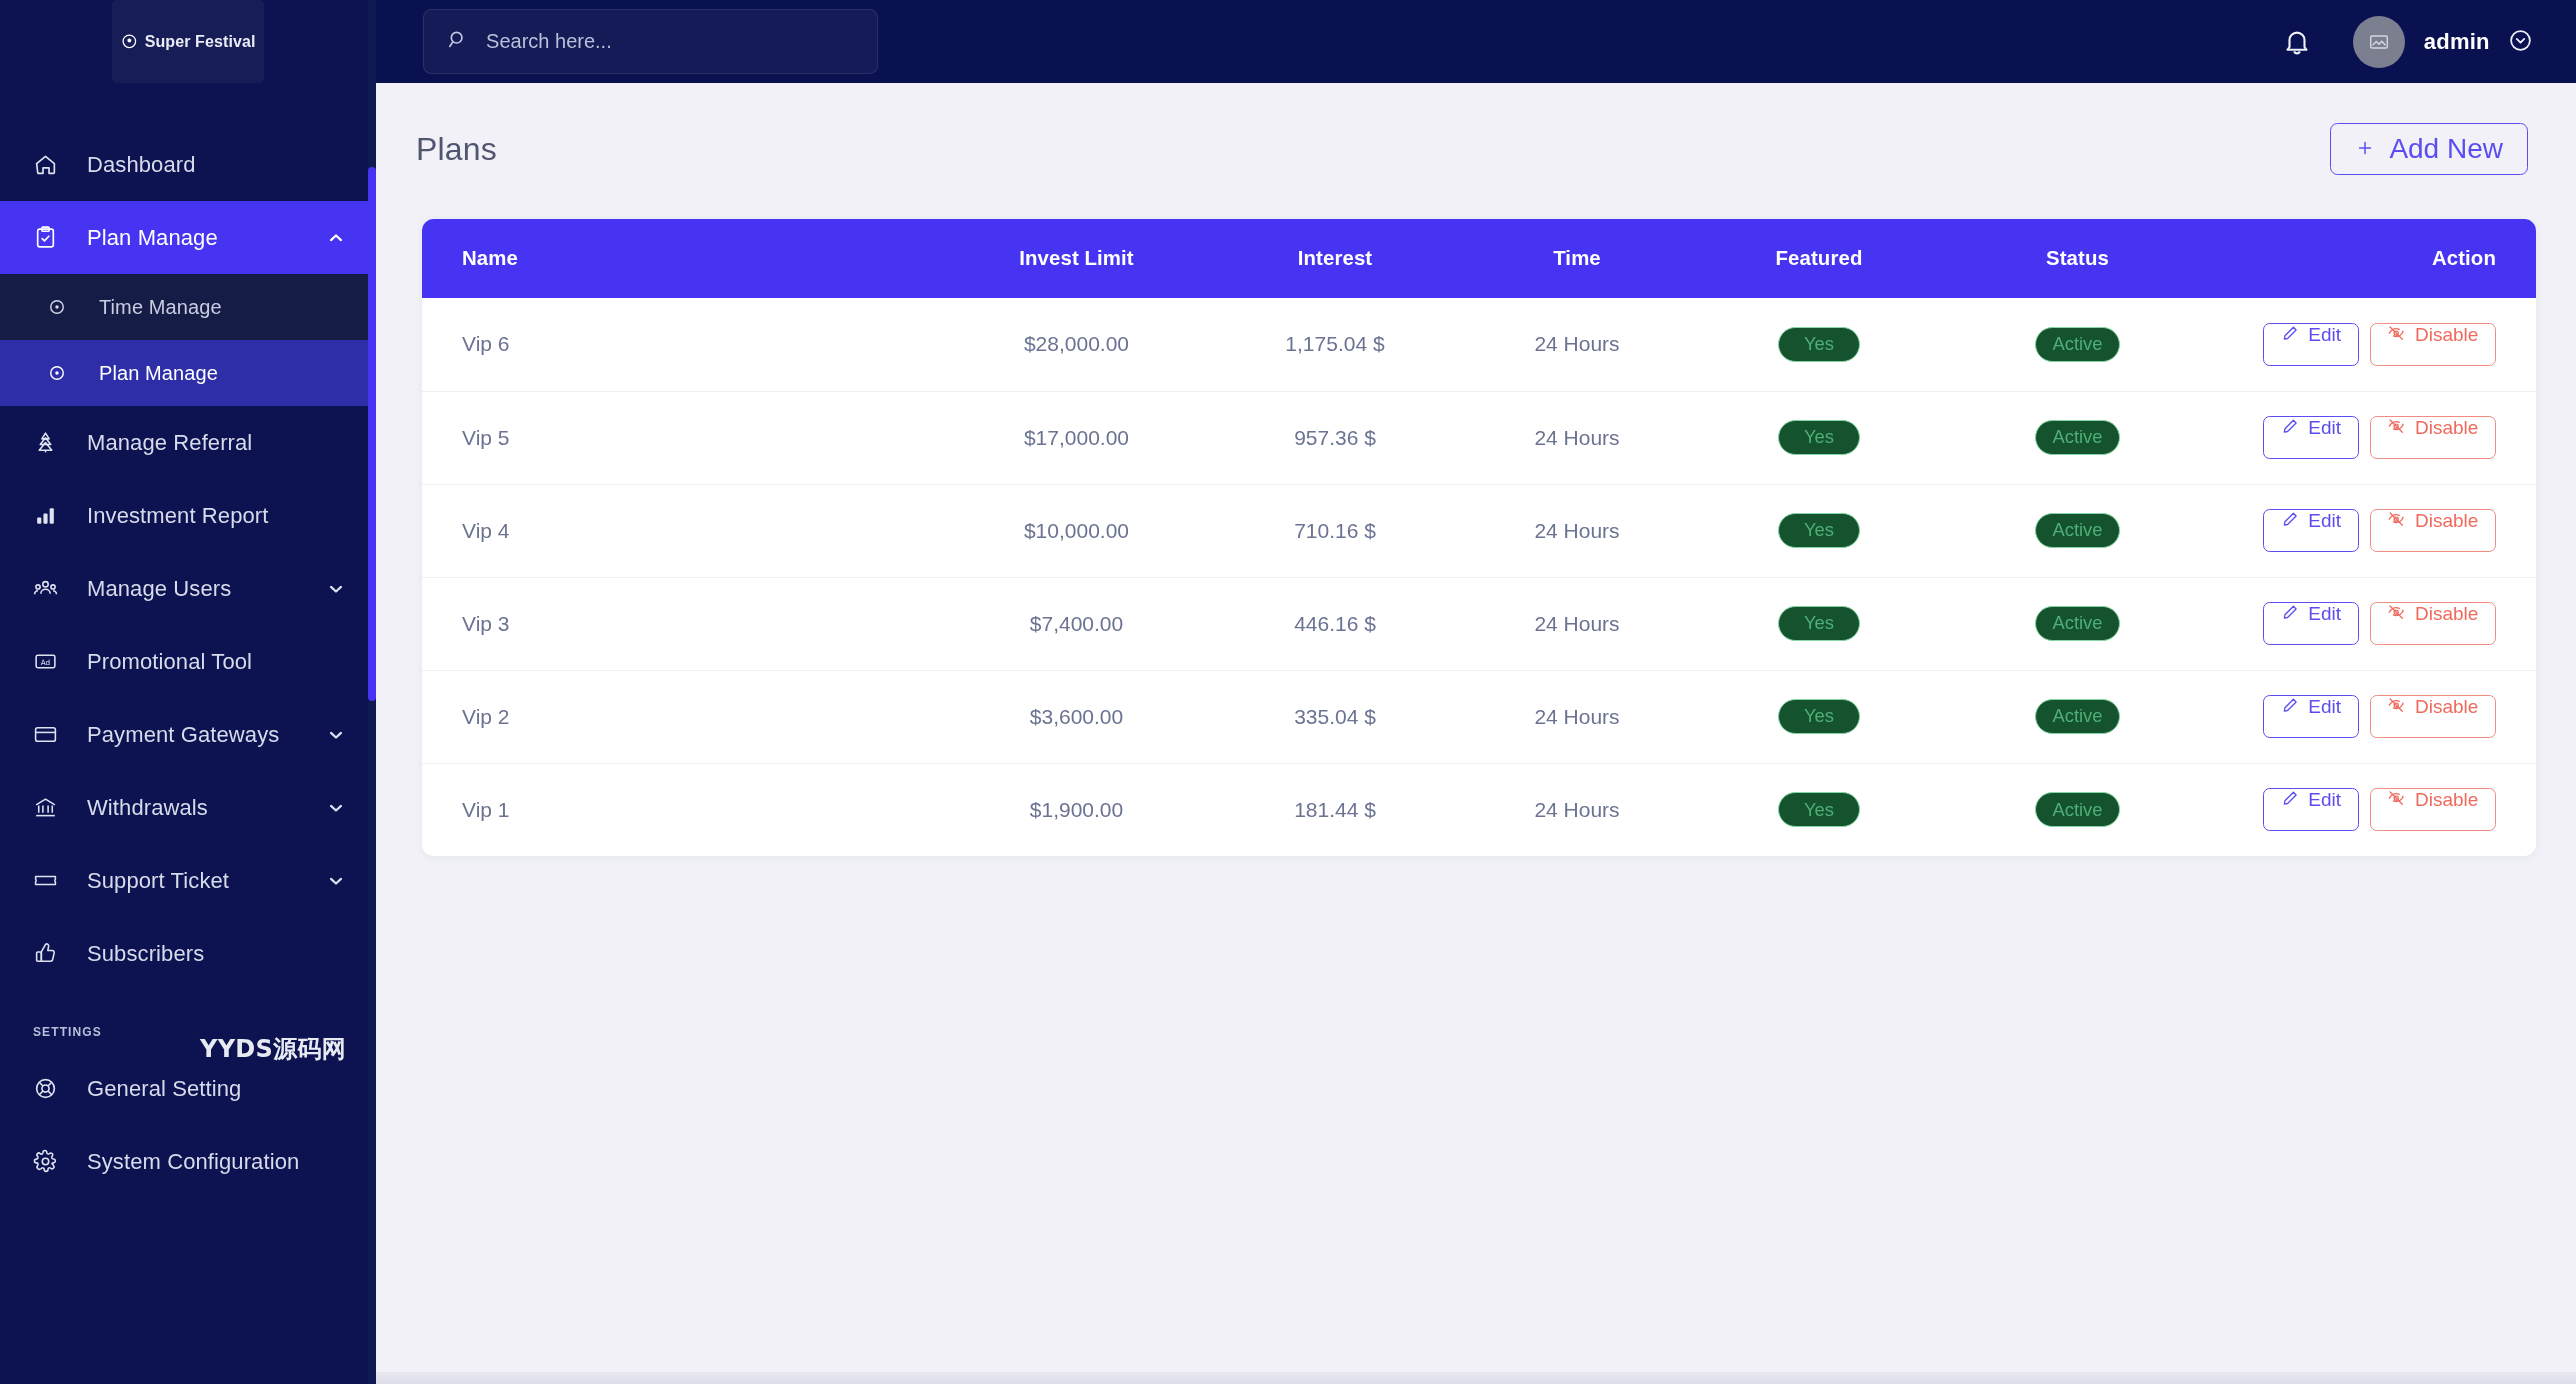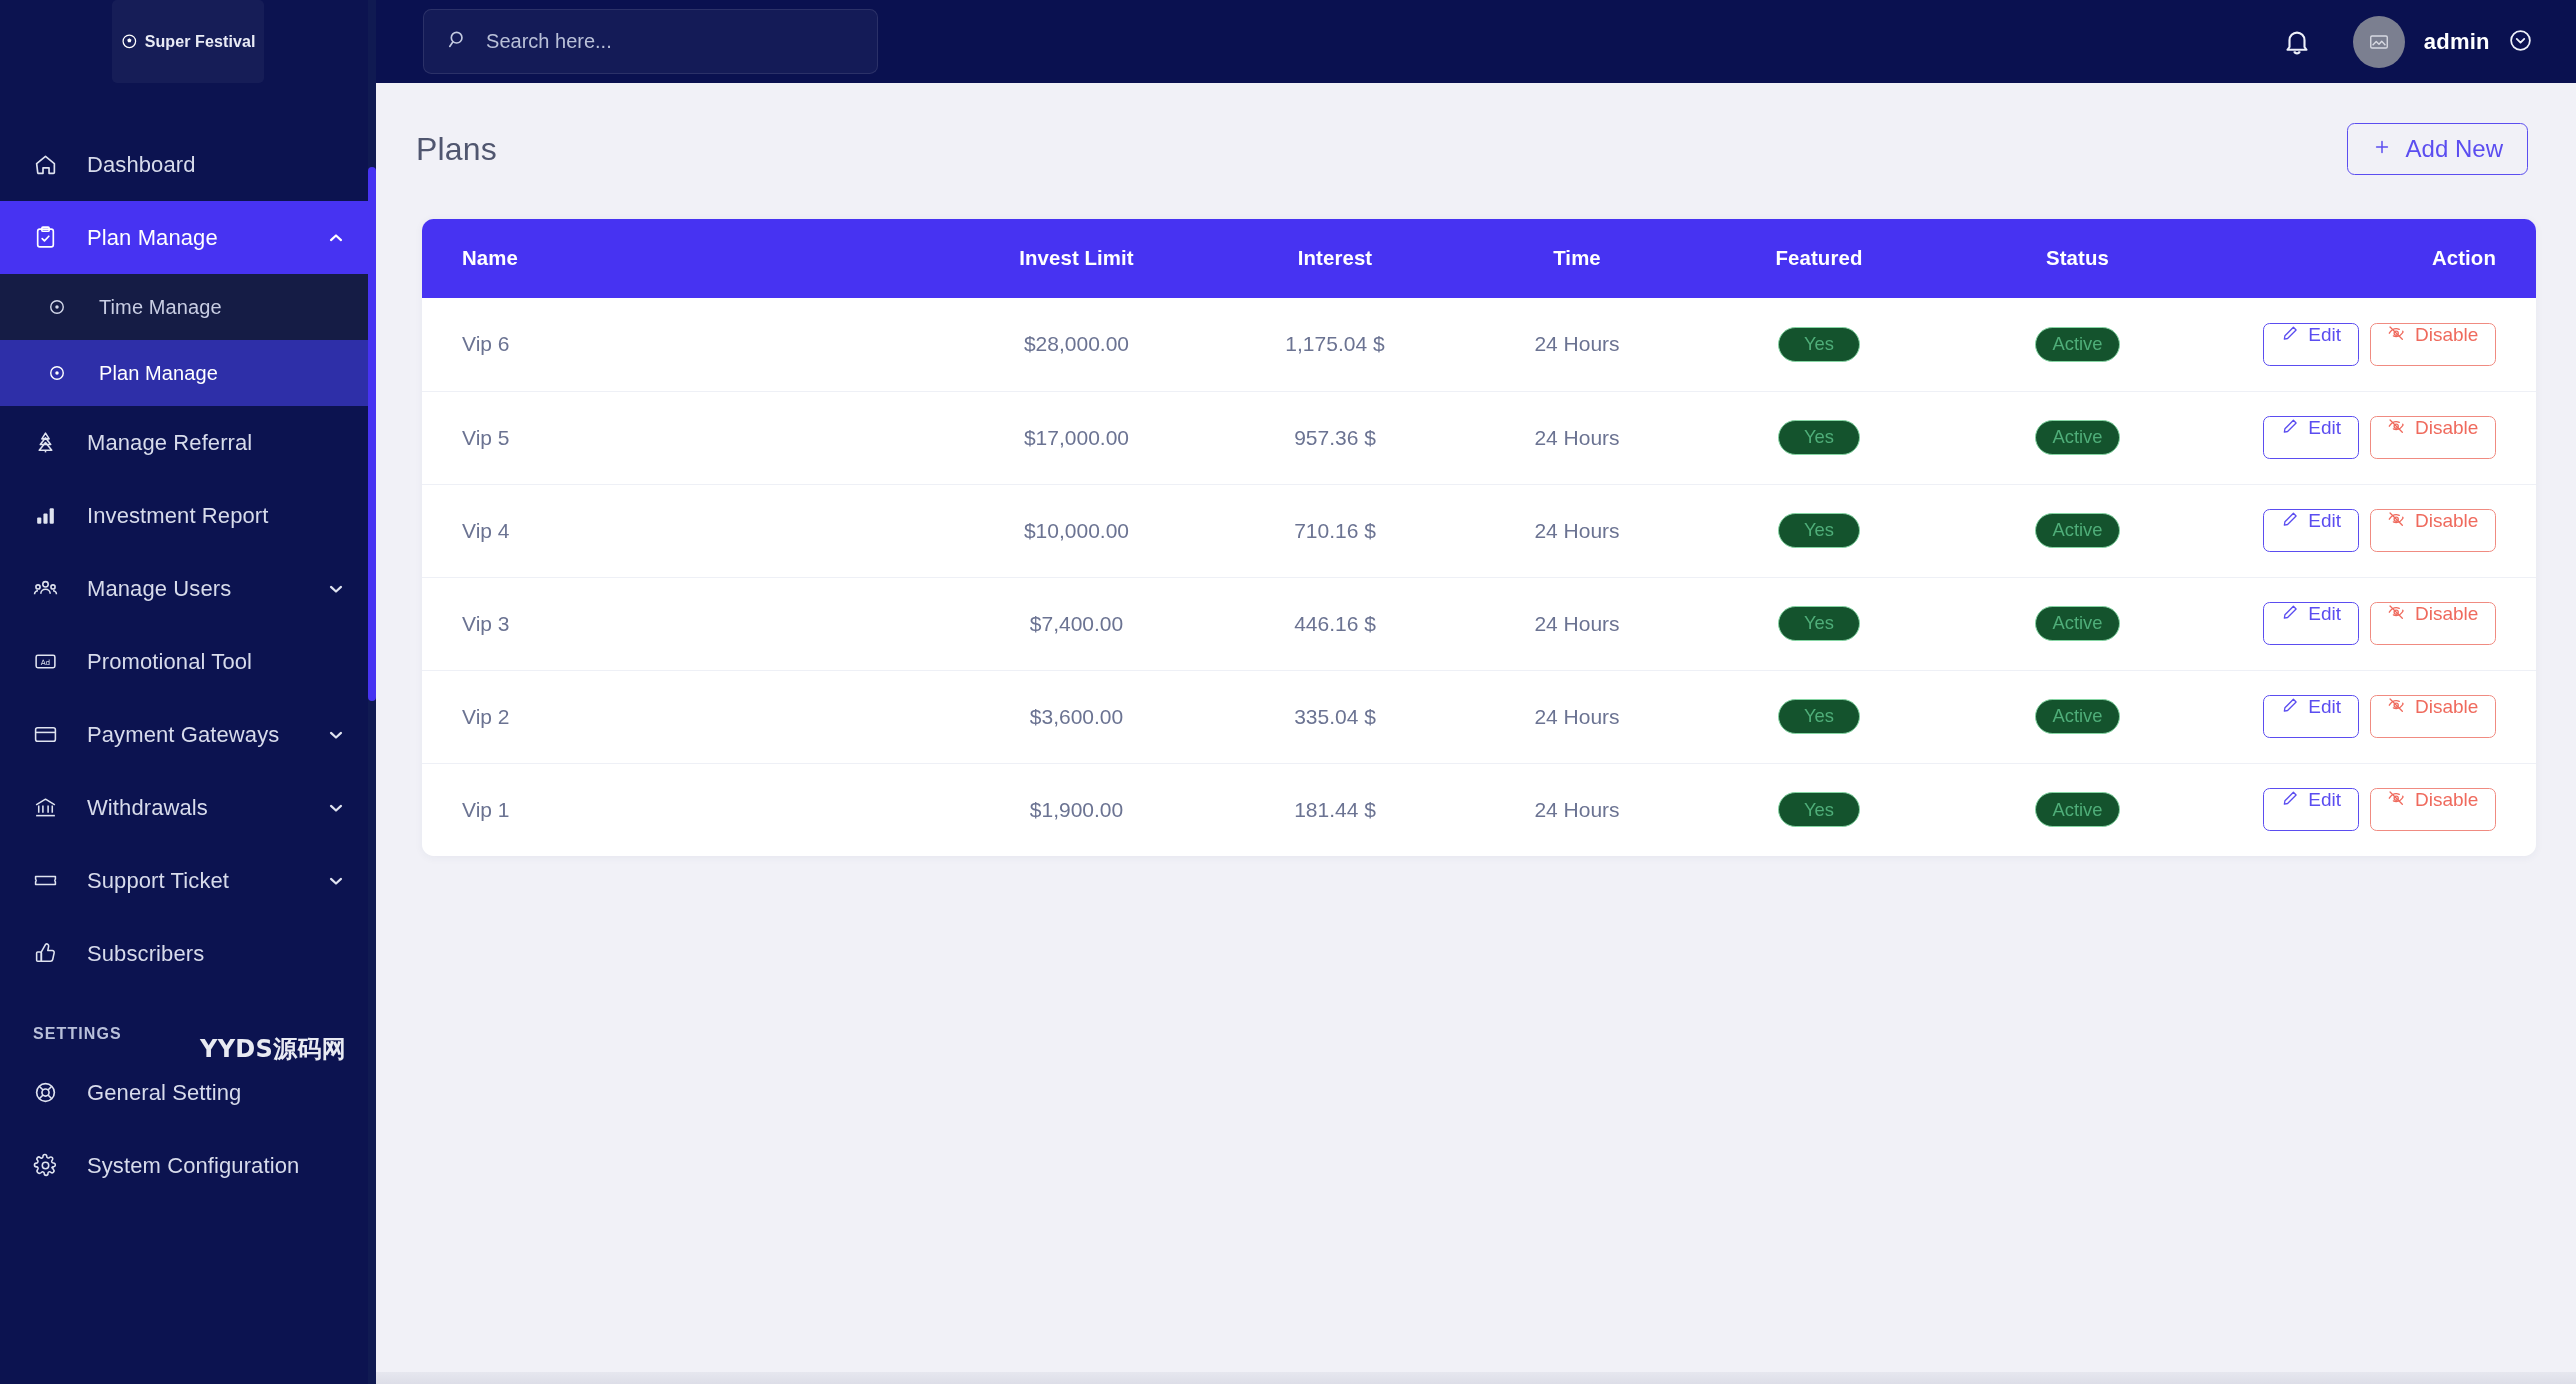--- a/index.html
+++ b/index.html
@@ -44,21 +44,21 @@
   .sb-item.active { background:#4733f2; color:#fff; }
   .sb-item.sub {
     height:66px; padding-left:47px; font-size:20px;
     background:#151c45; color:#c8cde3;
   }
   .sb-item.sub .sb-ico { width:30px; }
   .sb-item.sub .sb-lbl { margin-left:22px; }
   .sb-item.sub.active-sub { background:#2e2fa8; color:#fff; }
 
   .sb-section {
-    color:#b9c0da; font-size:16px; font-weight:700;
+    color:#b9c0da; font-size:12px; font-weight:700;
     letter-spacing:1.1px; padding:35px 0 13.3px 33px;
   }
 
   
   #sb-scroll-track {
     position:absolute; right:0; top:0; width:8.3px; height:1385px;
     background:#101a52;
   }
   #sb-scroll-thumb {
     position:absolute; right:0; top:167px; width:8.3px; height:534px;
@@ -119,21 +119,21 @@
   #page-head {
     display:flex; align-items:center;
     padding:40px 48px 0 40px;
   }
   #page-title { font-size:32px; color:#50566f; font-weight:400; letter-spacing:0.2px; }
   #add-new-btn {
     margin-left:auto;
     display:flex; align-items:center; gap:14px;
     height:52px; padding:0 24px;
     border:0.8px solid #5b4df0; border-radius:7.5px;
-    color:#5b4df0; font-size:24px; background:transparent; cursor:pointer;
+    color:#5b4df0; font-size:28px; background:transparent; cursor:pointer;
     font-family:"Liberation Sans", sans-serif;
   }
 
   
   #table-card {
     margin:44px 40px 16px 46px;
     background:#fff;
     border-radius:11.7px;
     box-shadow:0 1.7px 8.3px rgba(40,50,100,.05);
     overflow:hidden;

